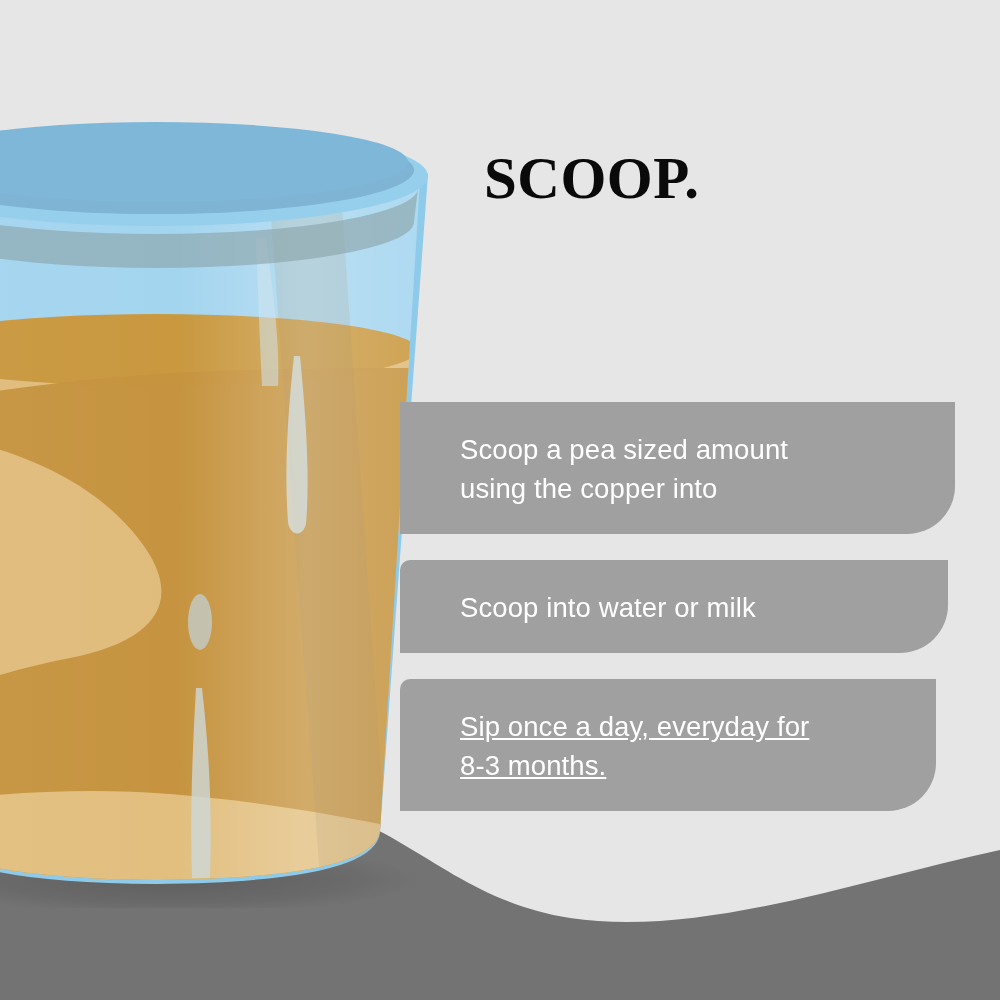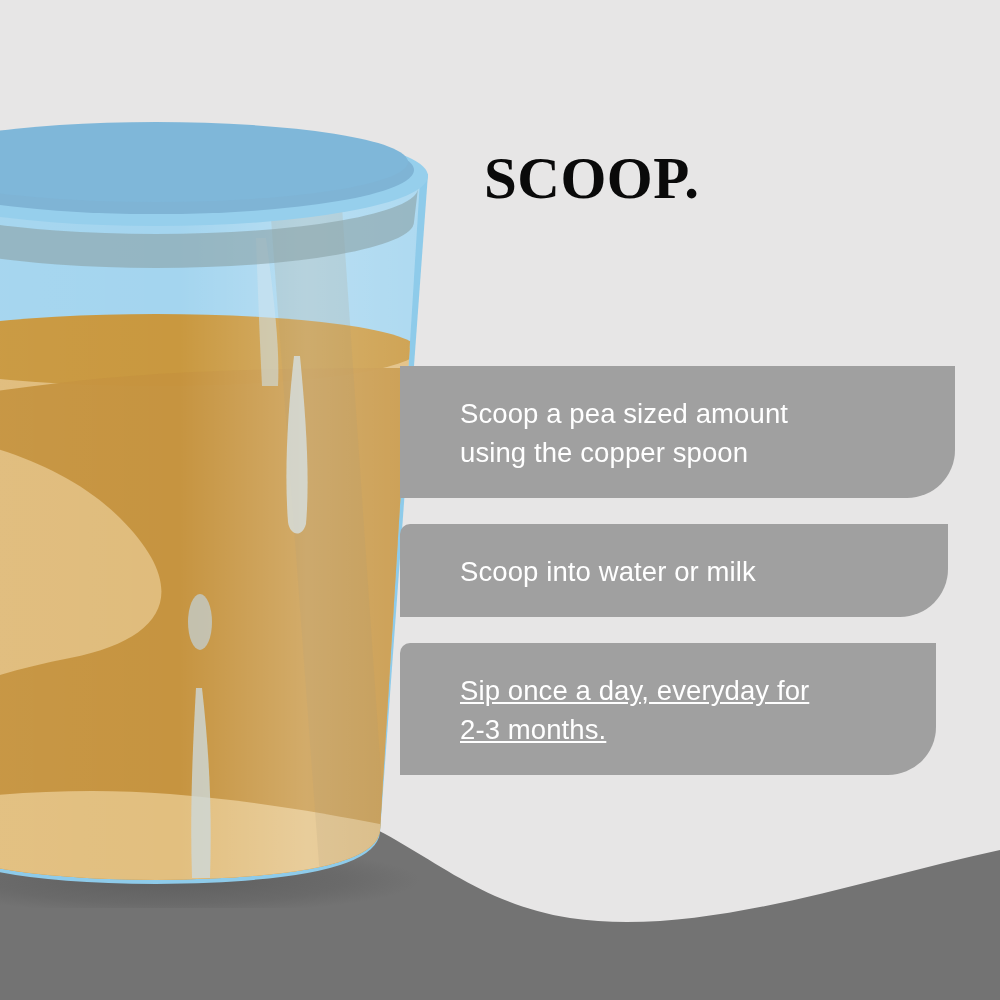--- a/index.html
+++ b/index.html
@@ -70,21 +70,21 @@
     margin-bottom: 26px;
     font-size: 27.5px;
     line-height: 1.42;
     font-weight: 400;
     letter-spacing: 0.1px;
     border-top-left-radius: 0px;
     border-top-right-radius: 0px;
     border-bottom-right-radius: 48px;
     border-bottom-left-radius: 0px;
   }
-  .card.c1 { width: 555px; }
+  .card.c1 { width: 555px; margin-top: 36px; }
   .card.c2 { width: 548px; border-top-left-radius: 10px; }
   .card.c3 { width: 536px; border-top-left-radius: 10px; text-decoration: underline; }
   .card .line { display: block; white-space: nowrap; }
 </style>
 </head>
 <body>
 
 <div id="canvas">
 
   <div class="bg-base"></div>
@@ -160,27 +160,27 @@
   </div>
 
   <div class="headline">
     <span class="hl-line">SCOOP.</span>
   </div>
 
   <div class="cards">
 
     <div class="card c1">
       <span class="line">Scoop a pea sized amount</span>
-      <span class="line">using the copper spoon</span>
+      <span class="line">using the copper into</span>
     </div>
 
     <div class="card c2">
       <span class="line">Scoop into water or milk</span>
     </div>
 
     <div class="card c3">
       <span class="line">Sip once a day, everyday for</span>
-      <span class="line">2-3 months.</span>
+      <span class="line">8-3 months.</span>
     </div>
 
   </div>
 
 </div>
 
 </body></html>

